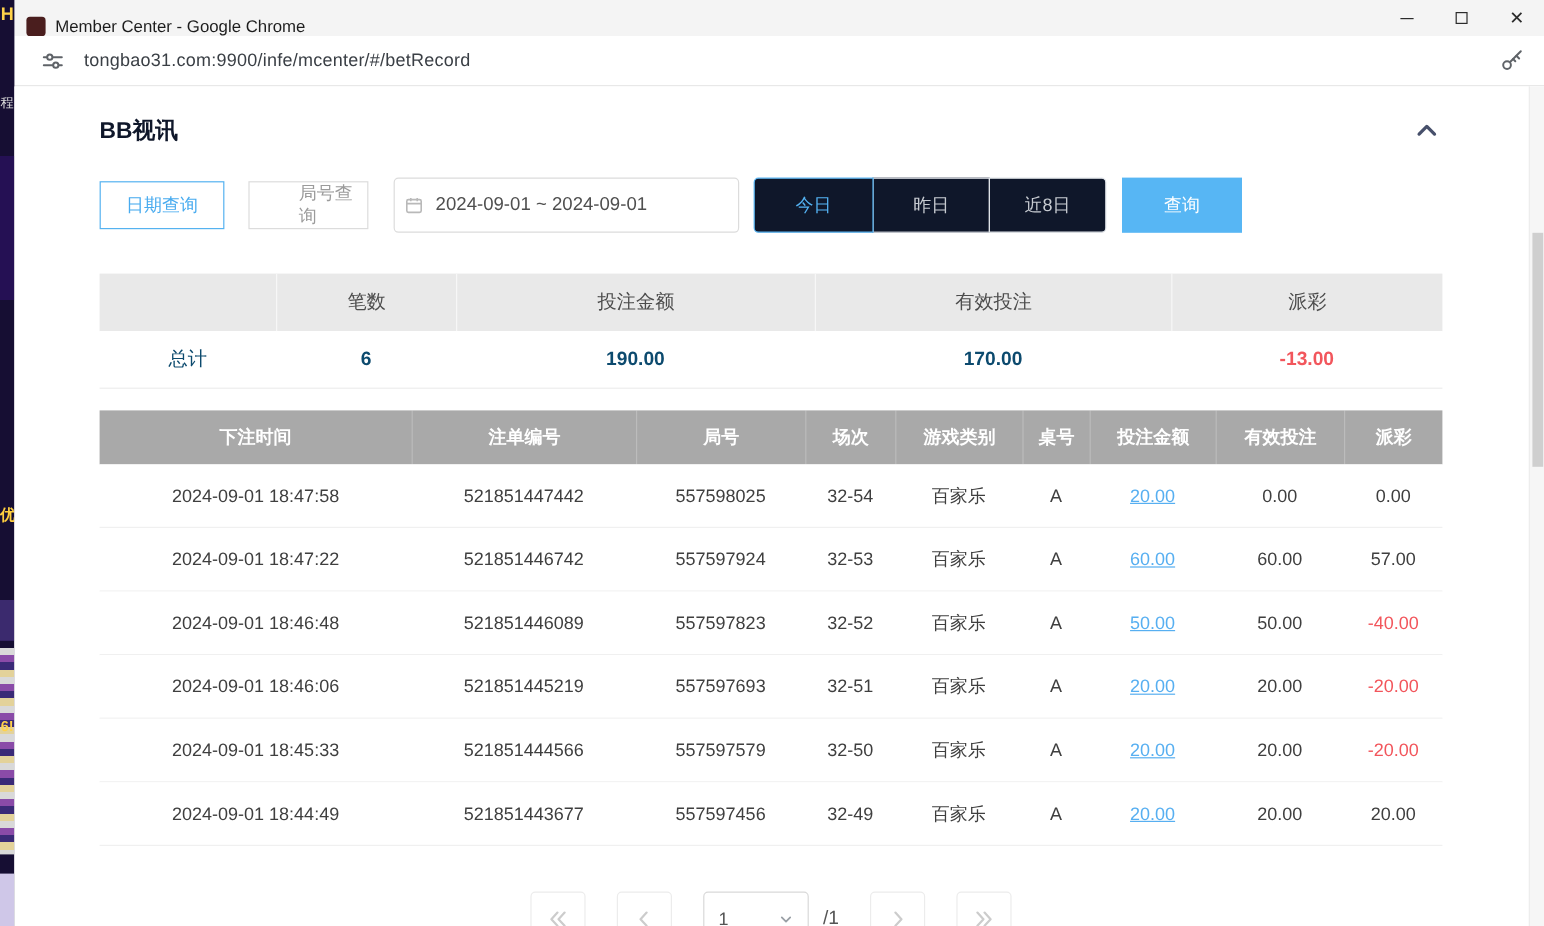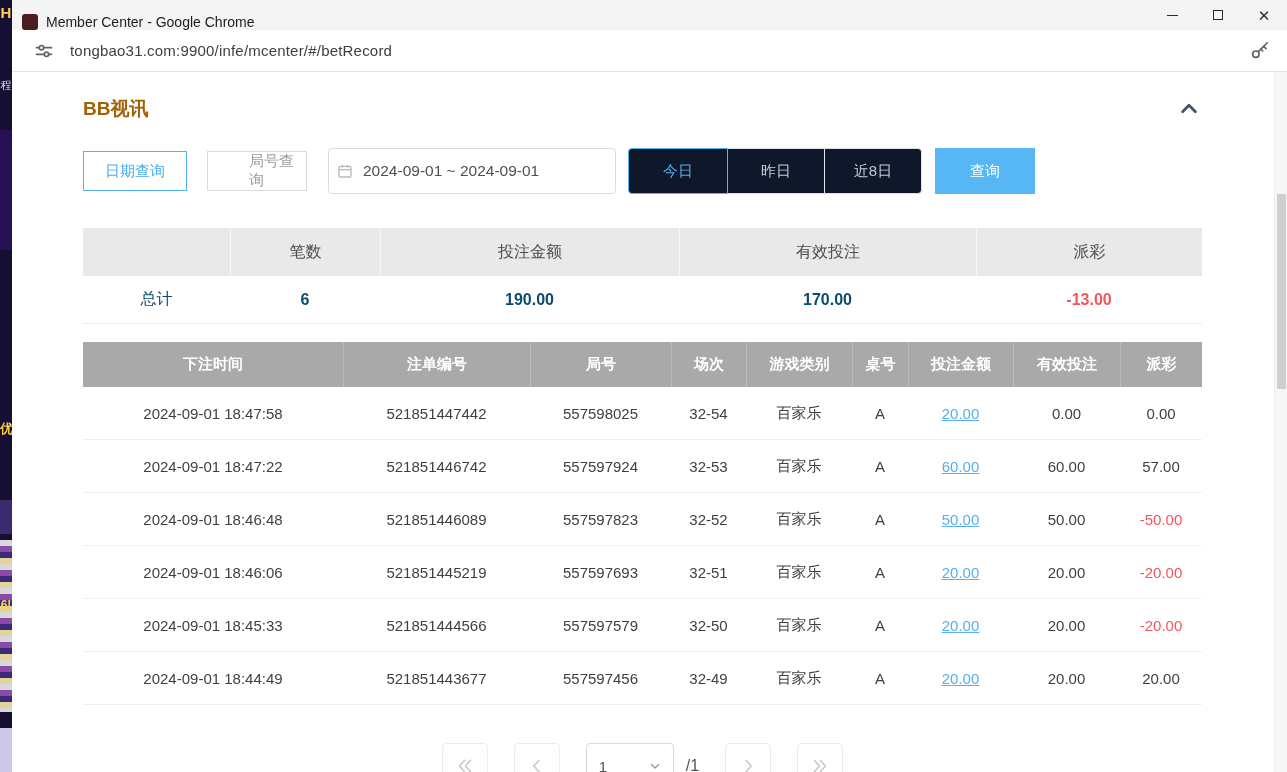--- a/index.html
+++ b/index.html
@@ -49,21 +49,21 @@
   .key-icon { margin-left: auto; display: flex; }
 
   
   .content { flex: 1; display: flex; position: relative; background: #fff; }
   .panel { flex: 1; padding: 24px 72px 0 71px; }
 
   .scrollbar { flex: 0 0 13px; background: #f6f6f6; border-left: 1px solid #ededed; position: relative; }
   .scroll-thumb { position: absolute; left: 2px; top: 122px; width: 9px; height: 195px; background: #cfcfcf; }
 
   .panel-head { display: flex; align-items: center; justify-content: space-between; }
-  .panel-title { font-size: 19px; font-weight: 700; color: #a16207; }
+  .panel-title { font-size: 19px; font-weight: 700; color: #0f172a; }
   .collapse-btn { display: flex; cursor: pointer; padding: 2px; }
 
   
   .filters { display: flex; align-items: center; margin-top: 26px; }
   .btn { border-radius: 0; font-size: 15px; display: flex; align-items: center; justify-content: center; cursor: pointer; background: #fff; }
   .btn-outline-blue { width: 104px; height: 40px; border: 1px solid #55b2f0; color: #48abef; margin-right: 20px; }
   .btn-outline-gray { width: 100px; height: 40px; border: 1px solid #dcdcdc; color: #9b9b9b; margin-right: 21px; padding-left: 41px; }
   .date-input {
     width: 288px; height: 46px; border: 1px solid #dcdcdc; border-radius: 4px;
     display: flex; align-items: center; padding: 0 8px; margin-right: 12px; cursor: text;
@@ -273,21 +273,21 @@
           <div class="td c0">2024-09-01 18:46:48</div>
           <div class="td c1">521851446089</div>
           <div class="td c2">557597823</div>
           <div class="td c3">32-52</div>
           <div class="td c4">百家乐</div>
           <div class="td c5">A</div>
           <div class="td c6">
               <span class="amt-link">50.00</span>
             </div>
           <div class="td c7">50.00</div>
-          <div class="td c8 js-neg-check neg">-50.00</div>
+          <div class="td c8 js-neg-check neg">-40.00</div>
         </div>
 
         <div class="trow">
           <div class="td c0">2024-09-01 18:46:06</div>
           <div class="td c1">521851445219</div>
           <div class="td c2">557597693</div>
           <div class="td c3">32-51</div>
           <div class="td c4">百家乐</div>
           <div class="td c5">A</div>
           <div class="td c6">

